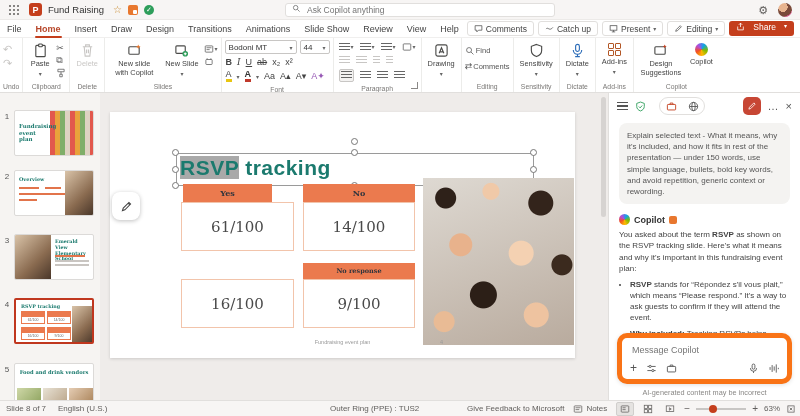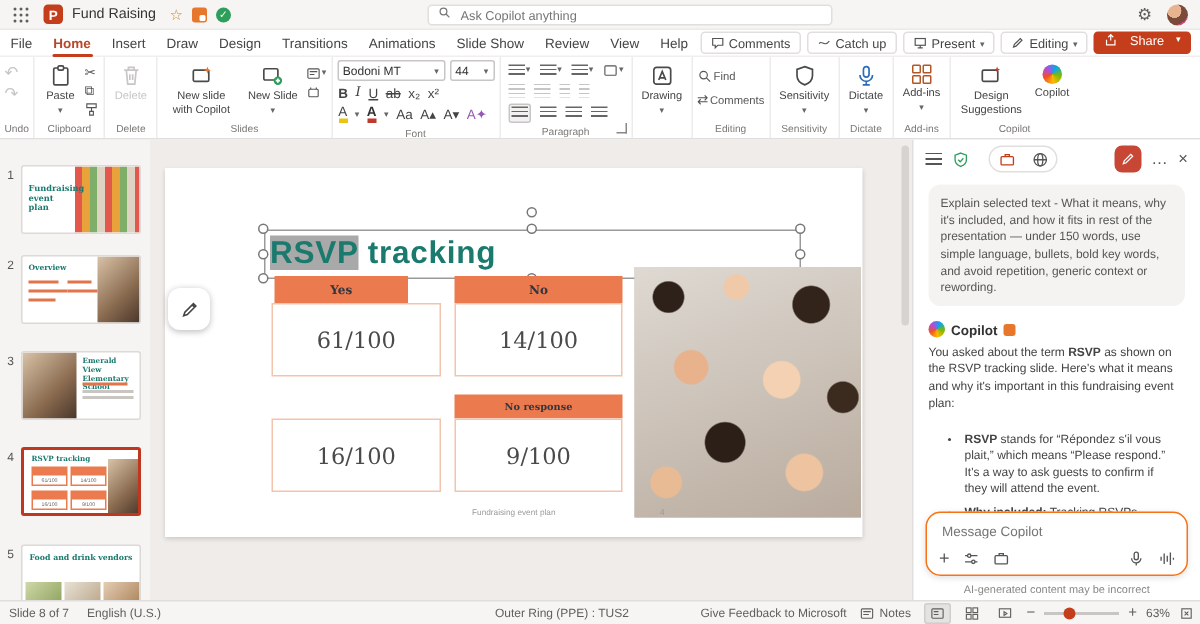--- a/index.html
+++ b/index.html
@@ -111,23 +111,23 @@
   .tog.on svg{stroke:#c43e1c;}
   .compose{margin-left:auto;width:18px;height:18px;background:#c74634;border-radius:5px;display:flex;align-items:center;justify-content:center;cursor:pointer;}
   .compose svg{stroke:#fff;width:10px;height:10px;}
   .more,.closex{font-size:11px;color:#555;cursor:pointer;line-height:1;}
   .bubble{margin:4px 10px;background:#f4f3f1;border-radius:8px;padding:7px 8px;font-size:8px;line-height:1.4;color:#555;}
   .resp{flex:1;overflow:hidden;padding:6px 10px 0;}
   .resp-head{display:flex;align-items:center;gap:4px;margin-bottom:4px;}
   .resp-head b{font-size:9px;color:#333;}
   .spark{width:8px;height:8px;background:#e8772e;border-radius:2px;}
   .resp p{margin:0 0 5px;font-size:8px;line-height:1.4;color:#444;}
-  .resp ul{margin:13px;padding-left:11px;}
+  .resp ul{margin:0;padding-left:11px;}
   .resp li{font-size:8px;line-height:1.4;color:#444;margin-bottom:4px;}
-  .inputcard{margin:0 8px;background:#fff;border:1px solid #f97316;border-radius:10px;box-shadow:0 1px 4px rgba(0,0,0,.12);padding:6px 8px 5px;}
+  .inputcard{margin:0 8px;background:#fff;border:5px solid #f97316;border-radius:10px;box-shadow:0 1px 4px rgba(0,0,0,.12);padding:6px 8px 5px;}
   .inputcard input{border:none;outline:none;width:100%;font-size:9px;color:#333;}
   .icrow{display:flex;align-items:center;gap:9px;margin-top:6px;color:#555;}
   .icrow svg{width:11px;height:11px;stroke:#555;fill:none;stroke-width:1.3;cursor:pointer;}
   .icrow .plus{font-size:12px;line-height:1;cursor:pointer;}
   .spacer{flex:1;}
   .disclaimer{text-align:center;font-size:7.3px;color:#8a8886;padding:4px 0 3px;}
 
   
   #statusbar{position:absolute;left:0;top:400px;width:800px;height:16px;background:#f7f5f4;border-top:1px solid #e1dfdd;display:flex;align-items:center;font-size:8px;color:#605e5c;}
   #statusbar .sb{padding:0 6px;cursor:pointer;}

